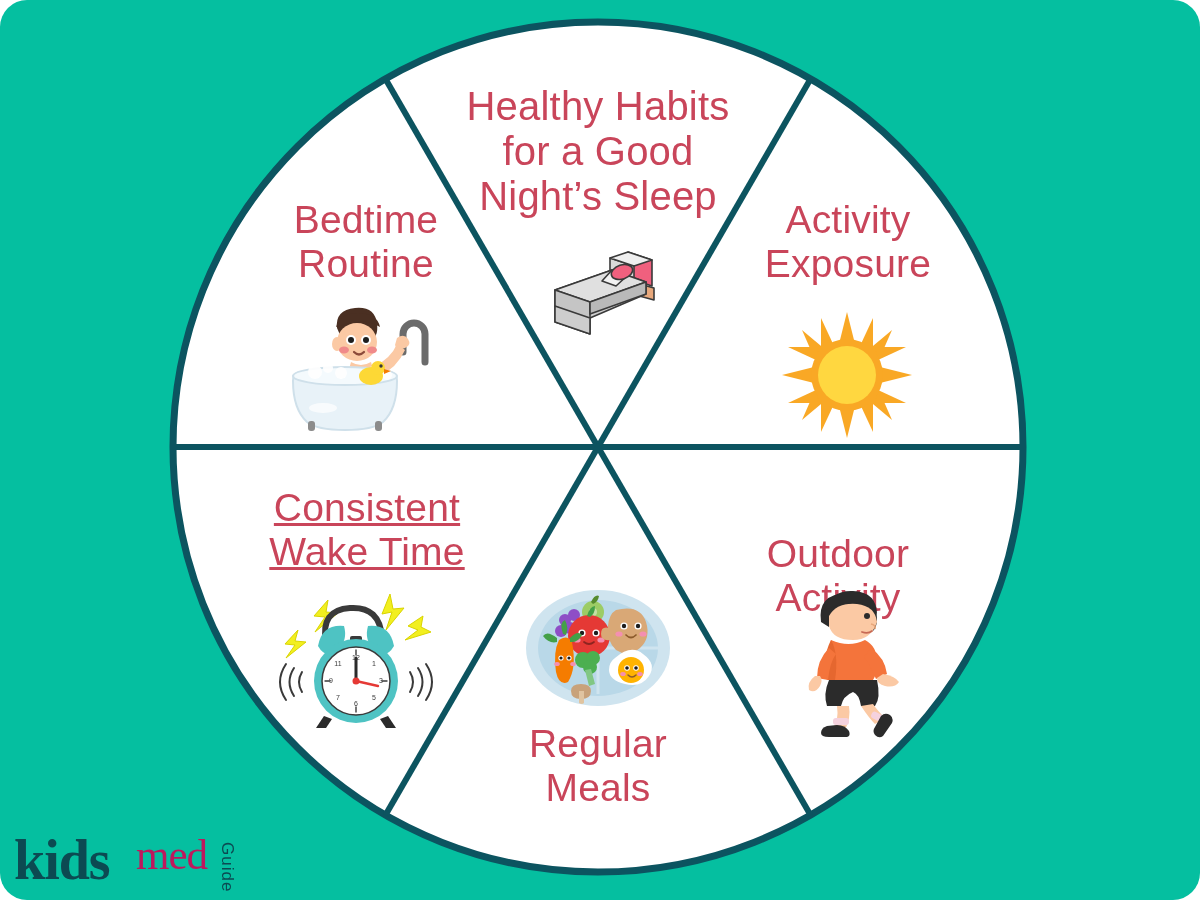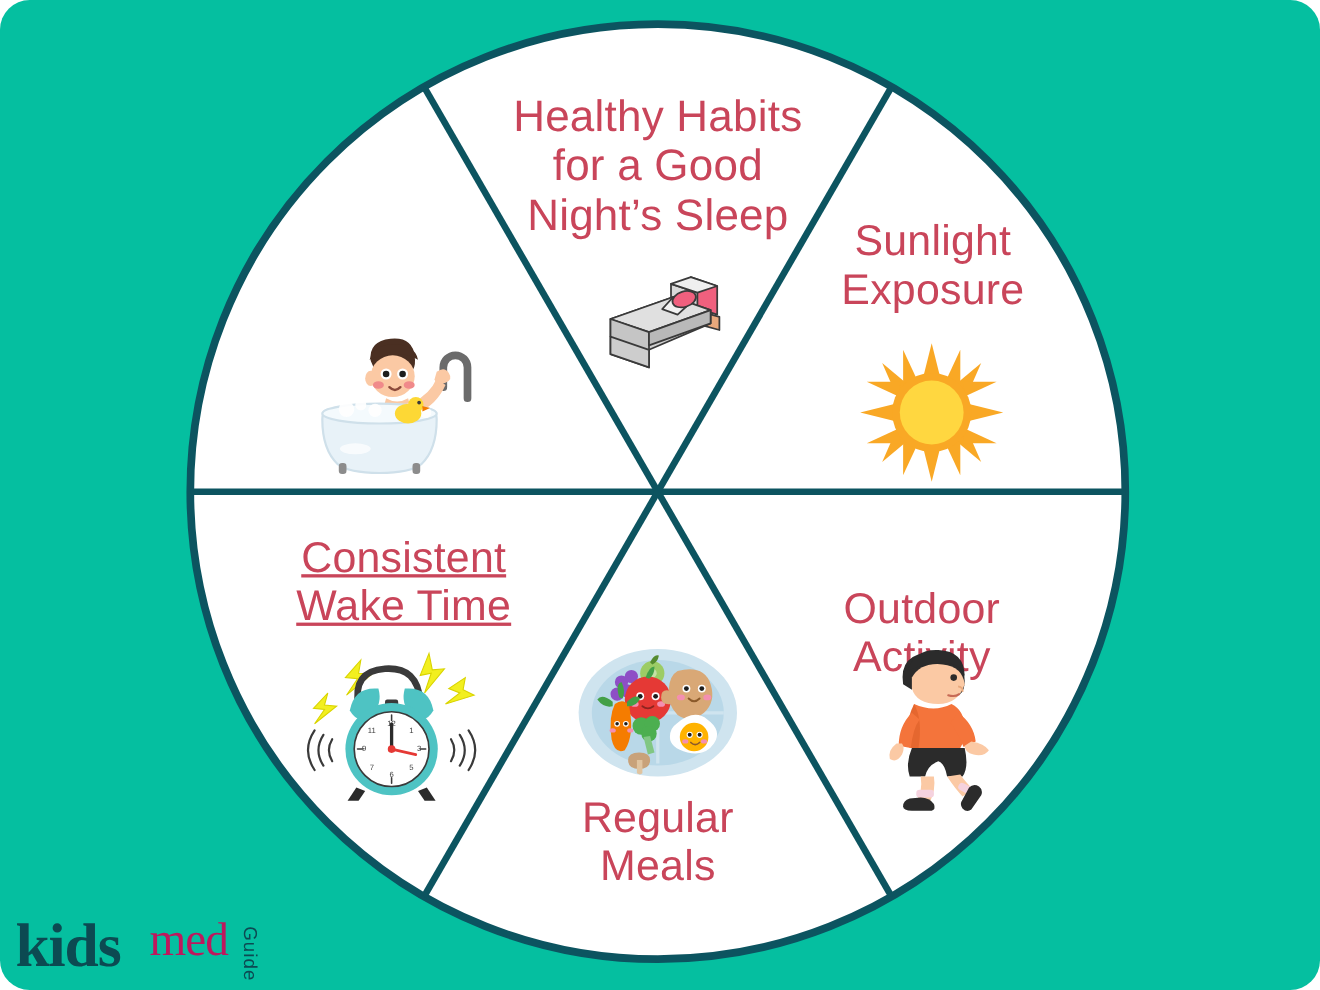--- a/index.html
+++ b/index.html
@@ -120,20 +120,22 @@
         <path d="M31 52 L88 32 L122 44 L66 64 Z" fill="#e0e0e0"></path>
         <path d="M31 52 L66 64 L66 96 L31 84 Z" fill="#c5c5c5"></path>
         <path d="M66 64 L122 44 L122 56 L66 76 Z" fill="#b9b9b9"></path>
         <path d="M31 68 L66 80 L66 96 L31 84 Z" fill="#cdcdcd"></path>
         <path d="M88 32 L104 37 L92 48 L78 43 Z" fill="#f2f2f2"></path>
         <ellipse cx="98" cy="34" rx="11" ry="7" fill="#f0607e" transform="rotate(-18 98 34)"></ellipse>
       </g>
     </svg>
   </div>
 
+  <div class="sector-label spoke-label" style="left:246px; top:198px; width:240px;">Bedtime
+Routine</div>
 
   <div class="art" style="left:275px; top:300px; width:175px; height:145px;">
     <svg viewBox="0 0 175 145">
       <path d="M128 52 L128 34 a11 11 0 0 1 11 -11 a11 11 0 0 1 11 11 L150 62" fill="none" stroke="#6b6b6b" stroke-width="7" stroke-linecap="round"></path>
       <g>
         <path d="M62 28 q-2 -18 18 -20 q20 -2 22 16 q2 14 -9 18 l-24 2 z" fill="#4a2f22"></path>
         <ellipse cx="82" cy="42" rx="20" ry="19" fill="#fbc9a4"></ellipse>
         <ellipse cx="62" cy="44" rx="5" ry="7" fill="#fbc9a4"></ellipse>
         <path d="M61 27 q4 -14 22 -14 q19 0 22 14 q-10 -6 -22 -5 q-13 1 -22 5 z" fill="#4a2f22"></path>
         <circle cx="76" cy="40" r="5" fill="#ffffff"></circle>
@@ -164,21 +166,21 @@
         <path d="M109 69 l7 2 l-7 3 z" fill="#f57c00"></path>
       </g>
       <g fill="#8c8c8c">
         <rect x="33" y="121" width="7" height="10" rx="3"></rect>
         <rect x="100" y="121" width="7" height="10" rx="3"></rect>
       </g>
       <ellipse cx="48" cy="108" rx="14" ry="5" fill="#ffffff" opacity="0.7"></ellipse>
     </svg>
   </div>
 
-  <div class="sector-label spoke-label" style="left:728px; top:198px; width:240px;">Sunlight
+  <div class="sector-label spoke-label" style="left:728px; top:198px; width:240px;">Activity
 Exposure</div>
 
   <div class="art" style="left:780px; top:310px; width:135px; height:130px;">
     <svg viewBox="0 0 135 130">
       <g fill="#f9a825">
         <path d="M67 2 L75 34 L59 34 Z"></path>
         <path d="M67 128 L59 96 L75 96 Z"></path>
         <path d="M2 65 L34 57 L34 73 Z"></path>
         <path d="M132 65 L100 73 L100 57 Z"></path>
         <path d="M22 20 L47 41 L36 52 Z"></path>

